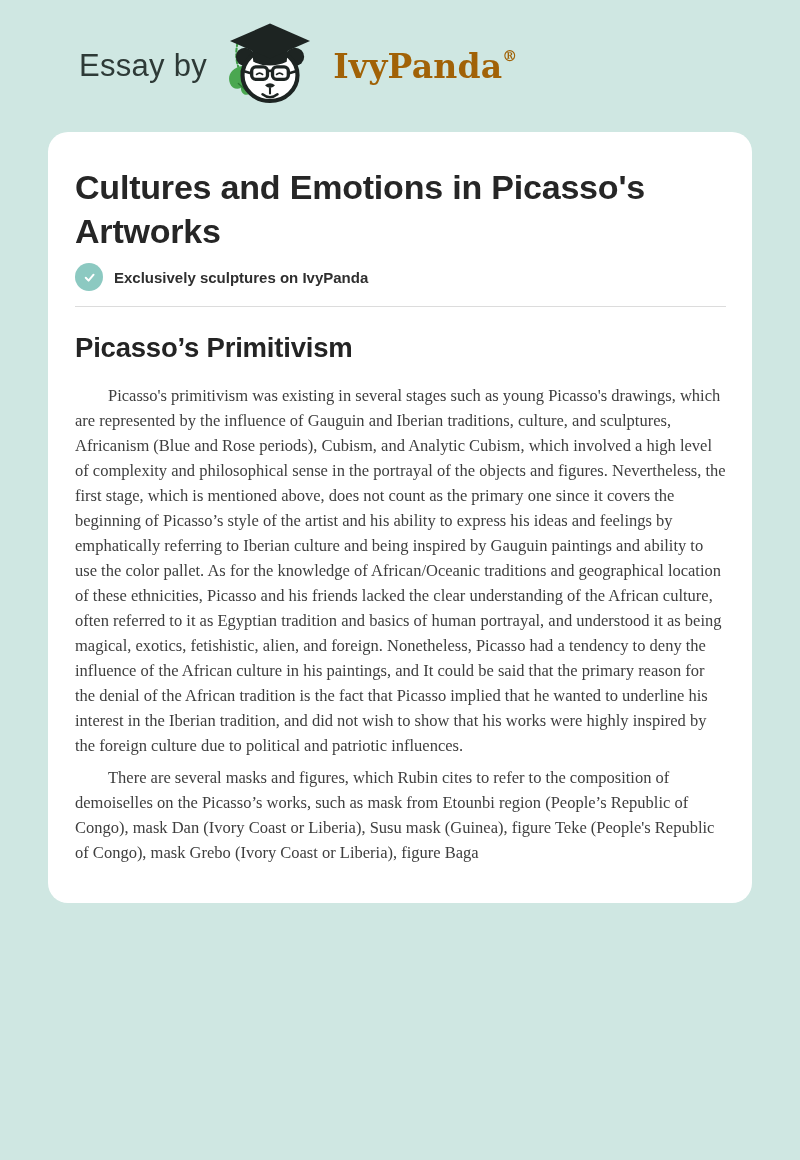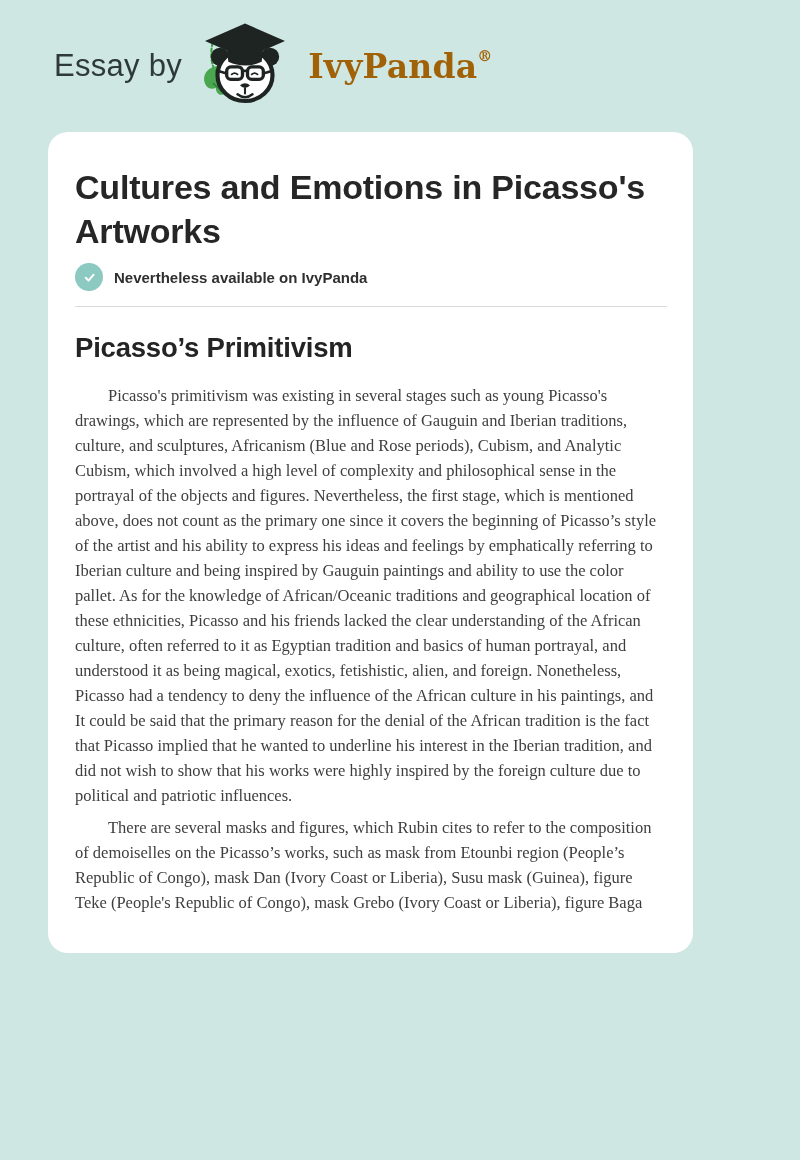--- a/index.html
+++ b/index.html
@@ -7,21 +7,21 @@
   body {
     width: 800px; height: 1160px;
     background: #cfe7e2;
     font-family: "Liberation Sans", sans-serif;
     overflow: hidden;
   }
   
   .site-header {
     height: 132px;
     display: flex; align-items: center;
-    padding-left: 54px;
+    padding-left: 79px;
     gap: 13px;
   }
   .essay-by {
     font-size: 31px;
     color: #2e3a37;
     letter-spacing: 0.3px;
   }
   .logo-wrap { width: 100px; height: 94px; display: flex; align-items: center; justify-content: center; }
   .logo-wrap svg { width: 100px; height: 94px; display: block; }
   .brand {
@@ -33,21 +33,21 @@
     display: inline-flex; align-items: flex-start;
   }
   .brand sup {
     font-size: 15px;
     font-weight: bold;
     line-height: 1;
     margin-top: 2px;
   }
   
   .card {
-    width: 645px;
+    width: 704px;
     margin-left: 48px;
     background: #ffffff;
     border-radius: 20px;
     padding: 33px 26px 38px 27px;
   }
   .essay-title {
     margin: 0;
     font-size: 34px;
     line-height: 44px;
     font-weight: bold;
@@ -141,21 +141,21 @@
   <main class="card">
 
     <h1 class="essay-title">Cultures and Emotions in Picasso's Artworks</h1>
 
     <div class="badge">
       <span class="badge-circle">
         <svg viewBox="0 0 24 24" aria-hidden="true">
           <path d="M6 12.5 L10.5 17 L18.5 7.5" stroke="#ffffff" stroke-width="3.2" fill="none" stroke-linecap="round" stroke-linejoin="round"></path>
         </svg>
       </span>
-      <span class="badge-label">Nevertheless available on IvyPanda</span>
+      <span class="badge-label">Exclusively sculptures on IvyPanda</span>
     </div>
 
     <hr class="divider">
 
     <h2 class="section-heading">Picasso’s Primitivism</h2>
     <p class="body-paragraph">Picasso's primitivism was existing in several stages such as young Picasso's drawings, which are represented by the influence of Gauguin and Iberian traditions, culture, and sculptures, Africanism (Blue and Rose periods), Cubism, and Analytic Cubism, which involved a high level of complexity and philosophical sense in the portrayal of the objects and figures. Nevertheless, the first stage, which is mentioned above, does not count as the primary one since it covers the beginning of Picasso’s style of the artist and his ability to express his ideas and feelings by emphatically referring to Iberian culture and being inspired by Gauguin paintings and ability to use the color pallet. As for the knowledge of African/Oceanic traditions and geographical location of these ethnicities, Picasso and his friends lacked the clear understanding of the African culture, often referred to it as Egyptian tradition and basics of human portrayal, and understood it as being magical, exotics, fetishistic, alien, and foreign. Nonetheless, Picasso had a tendency to deny the influence of the African culture in his paintings, and It could be said that the primary reason for the denial of the African tradition is the fact that Picasso implied that he wanted to underline his interest in the Iberian tradition, and did not wish to show that his works were highly inspired by the foreign culture due to political and patriotic influences.</p>
 
     <p class="body-paragraph second">There are several masks and figures, which Rubin cites to refer to the composition of demoiselles on the Picasso’s works, such as mask from Etounbi region (People’s Republic of Congo), mask Dan (Ivory Coast or Liberia), Susu mask (Guinea), figure Teke (People's Republic of Congo), mask Grebo (Ivory Coast or Liberia), figure Baga</p>
 
   </main>

